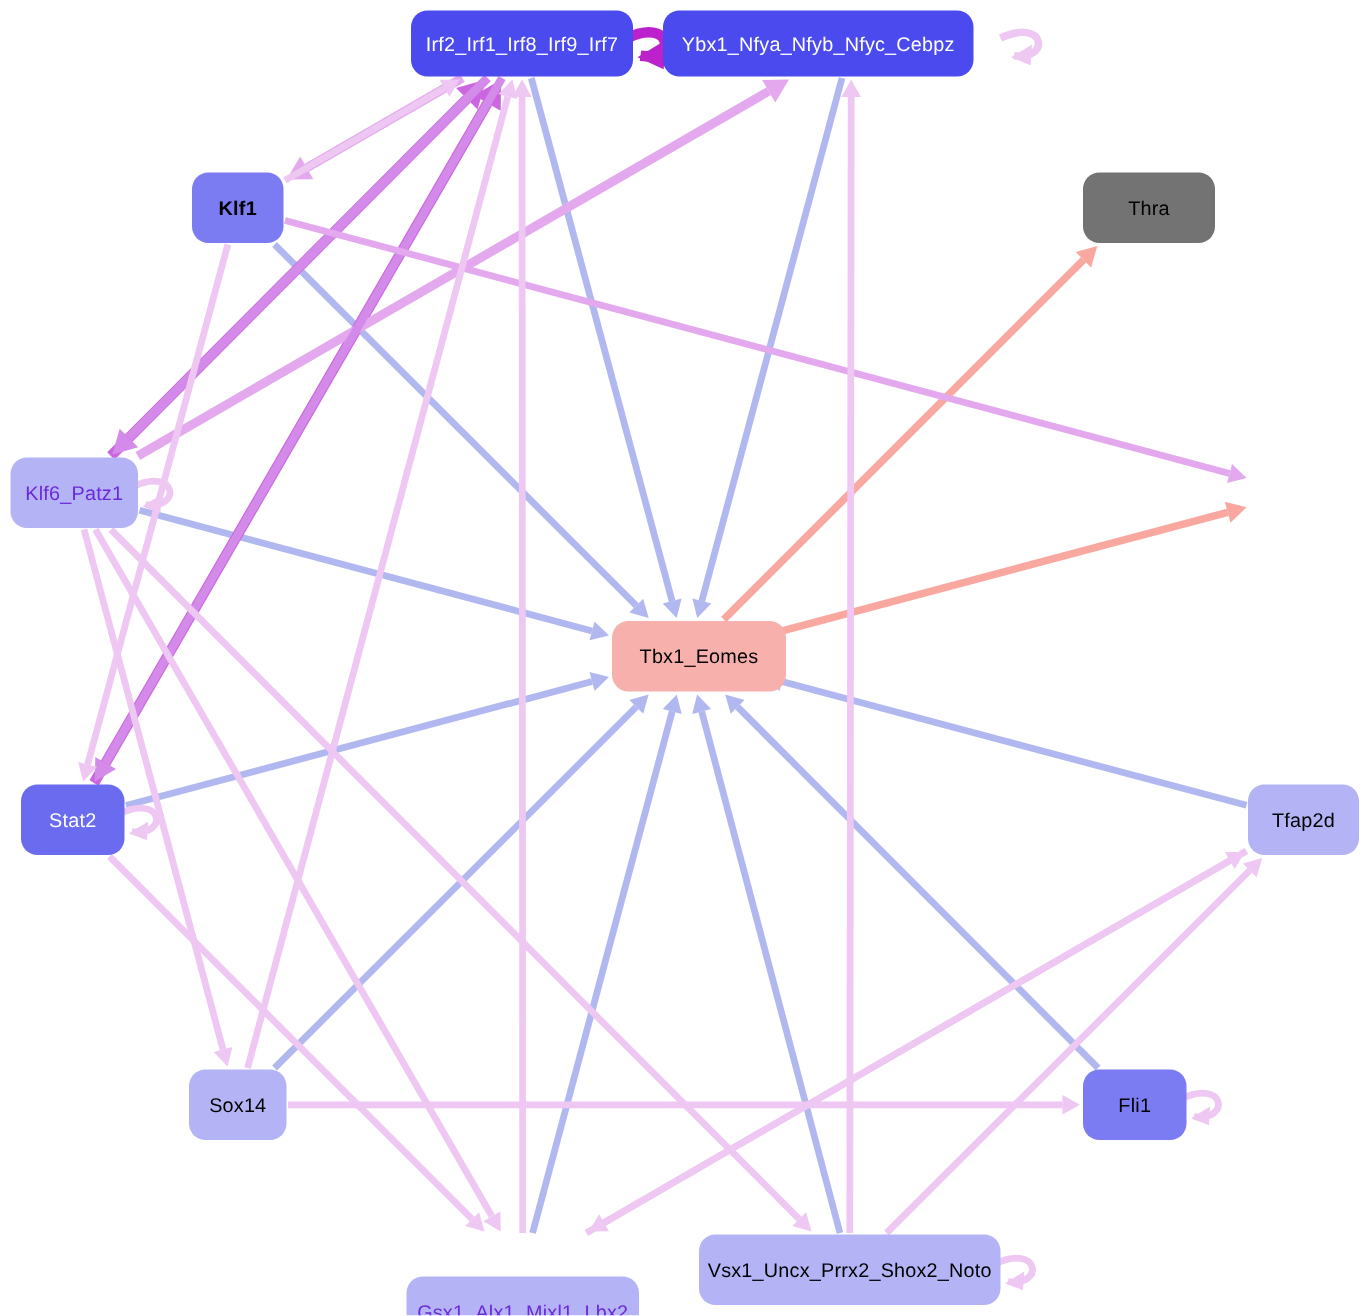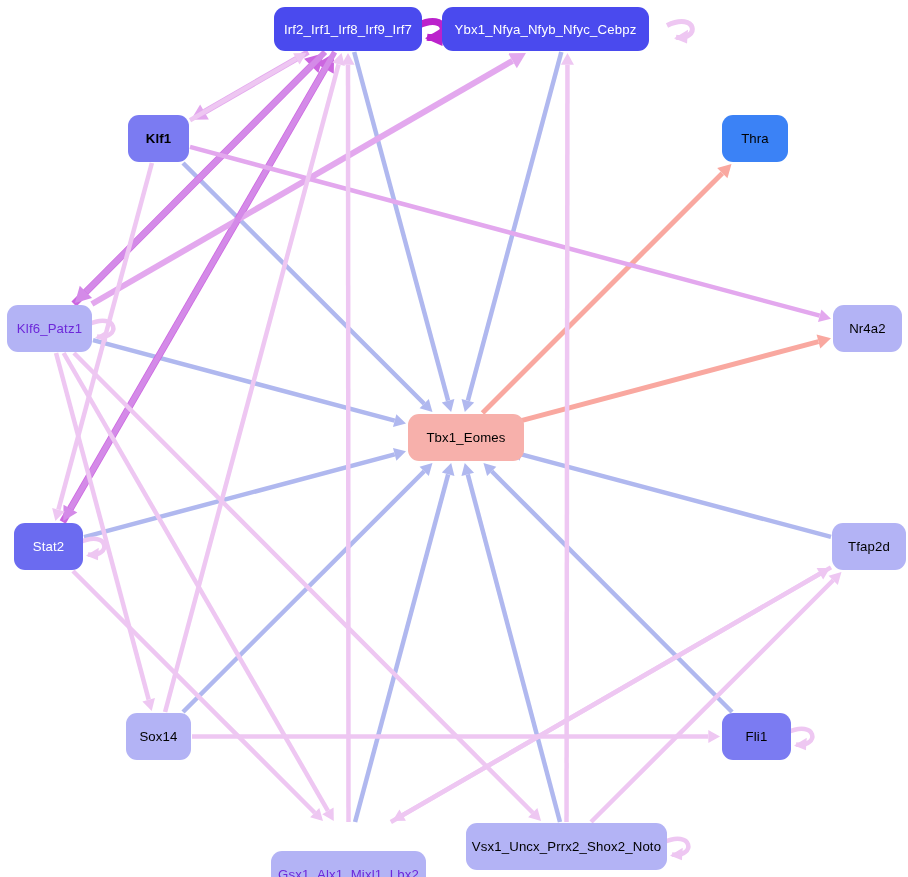--- a/index.html
+++ b/index.html
@@ -209,28 +209,25 @@
   <div id="node-layer">
       <div class="node dark" style="left: 274px; top: 7px; width: 148px; height: 44px; background: rgb(74, 74, 238); color: rgb(255, 255, 255);">
         <span>Irf2_Irf1_Irf8_Irf9_Irf7</span>
       </div>
       <div class="node dark" style="left: 442px; top: 7px; width: 207px; height: 44px; background: rgb(74, 74, 238); color: rgb(255, 255, 255);">
         <span>Ybx1_Nfya_Nfyb_Nfyc_Cebpz</span>
       </div>
       <div class="node" style="left: 128px; top: 115px; width: 61px; height: 47px; background: rgb(123, 123, 242); color: rgb(0, 0, 0); font-weight: bold;">
         <span>Klf1</span>
       </div>
-      <div class="node" style="left: 722px; top: 115px; width: 66px; height: 47px; background: #3b82f6; color: rgb(0, 0, 0);">
+      <div class="node" style="left: 722px; top: 115px; width: 88px; height: 47px; background: #737373; color: rgb(0, 0, 0);">
         <span>Thra</span>
       </div>
       <div class="node" style="left: 7px; top: 305px; width: 85px; height: 47px; background: rgb(179, 179, 245); color: #6d28d9;">
         <span>Klf6_Patz1</span>
-      </div>
-      <div class="node" style="left: 833px; top: 305px; width: 69px; height: 47px; background: rgb(179, 179, 245); color: rgb(0, 0, 0);">
-        <span>Nr4a2</span>
       </div>
       <div class="node" style="left: 408px; top: 414px; width: 116px; height: 47px; background: rgb(247, 176, 171); color: rgb(0, 0, 0); align-items: center;">
         <span>Tbx1_Eomes</span>
       </div>
       <div class="node dark" style="left: 14px; top: 523px; width: 69px; height: 47px; background: rgb(107, 107, 240); color: rgb(255, 255, 255);">
         <span>Stat2</span>
       </div>
       <div class="node" style="left: 832px; top: 523px; width: 74px; height: 47px; background: rgb(179, 179, 245); color: rgb(0, 0, 0);">
         <span>Tfap2d</span>
       </div>

